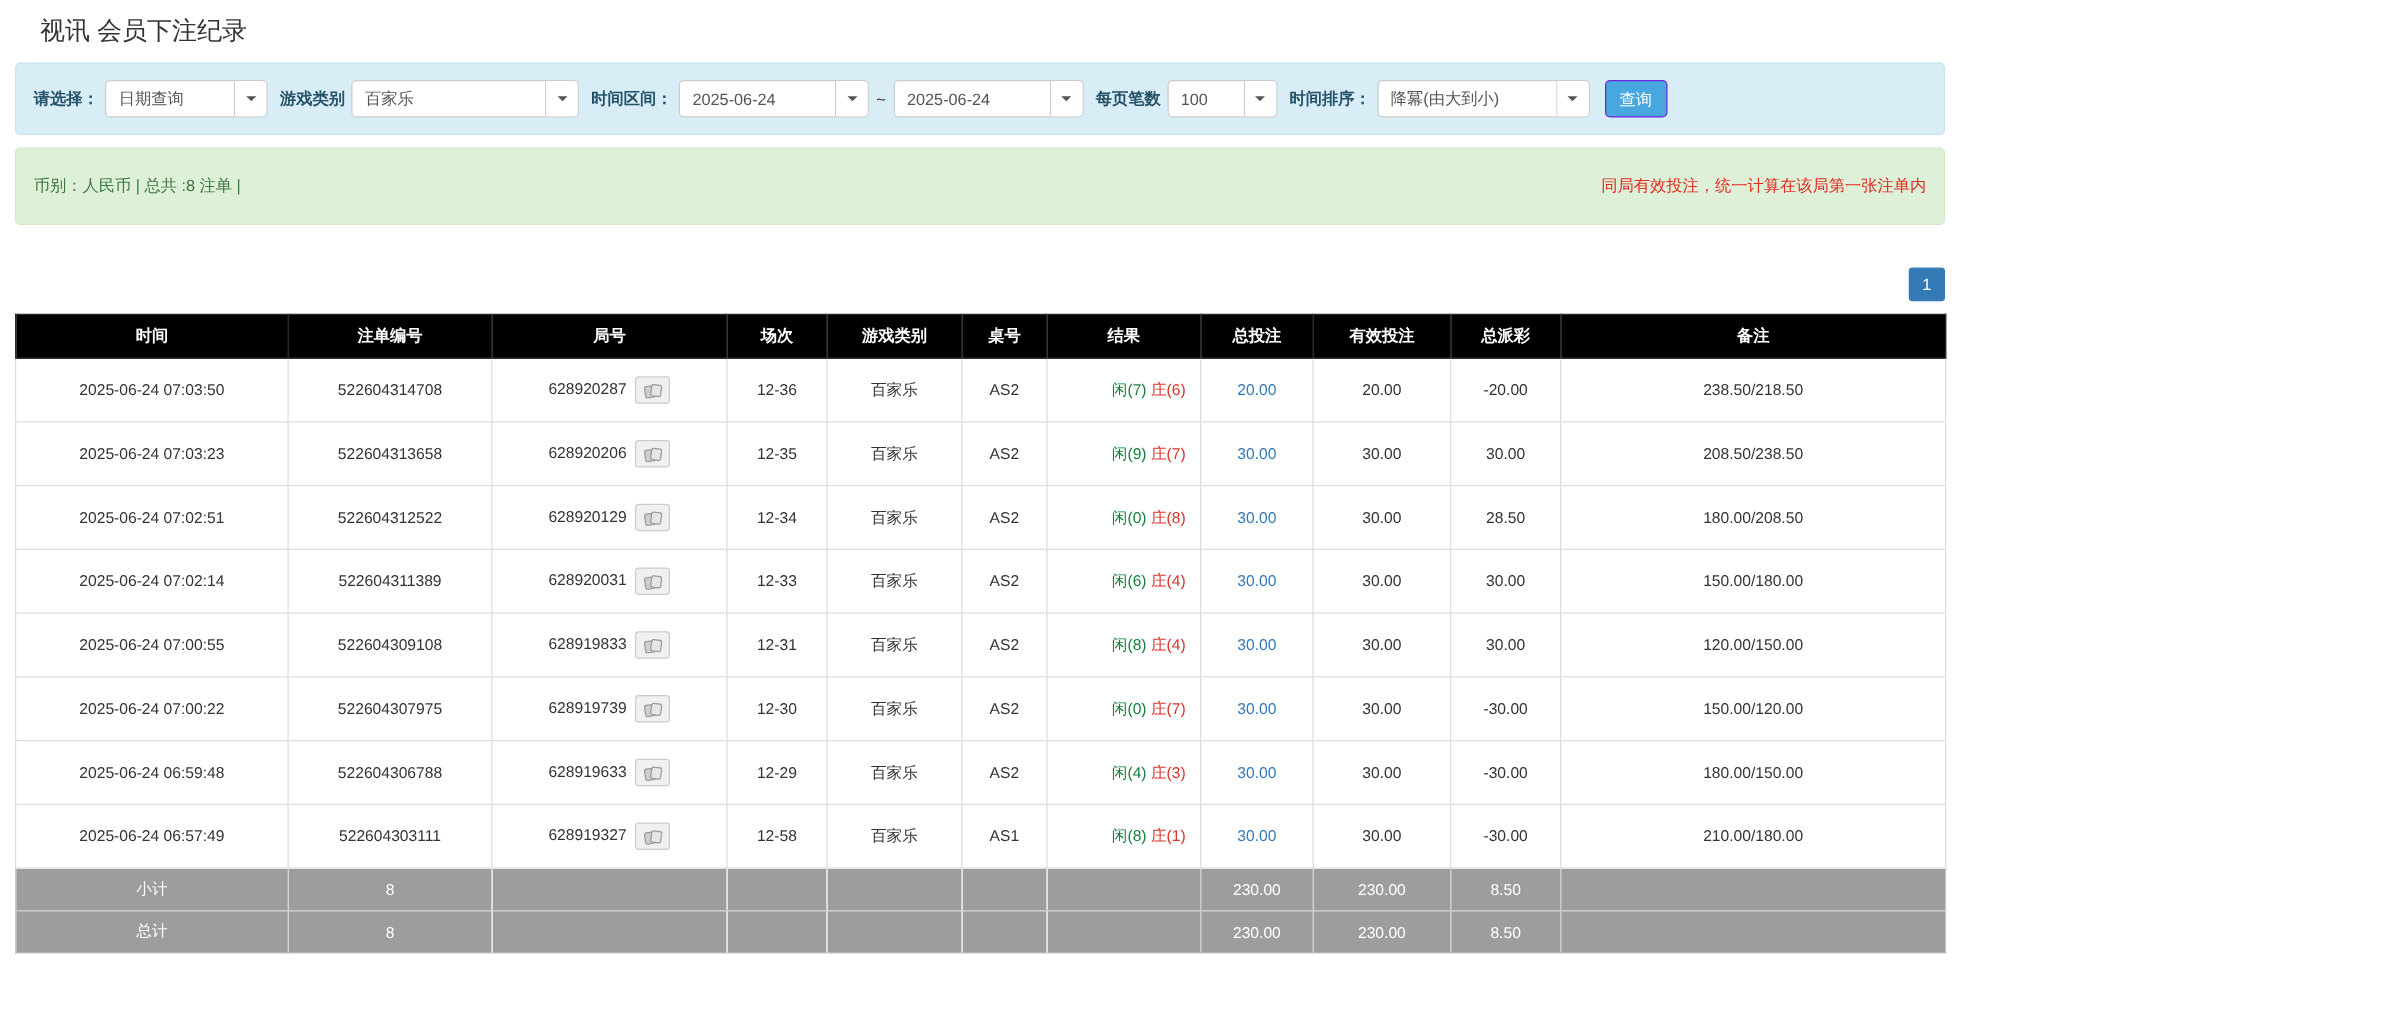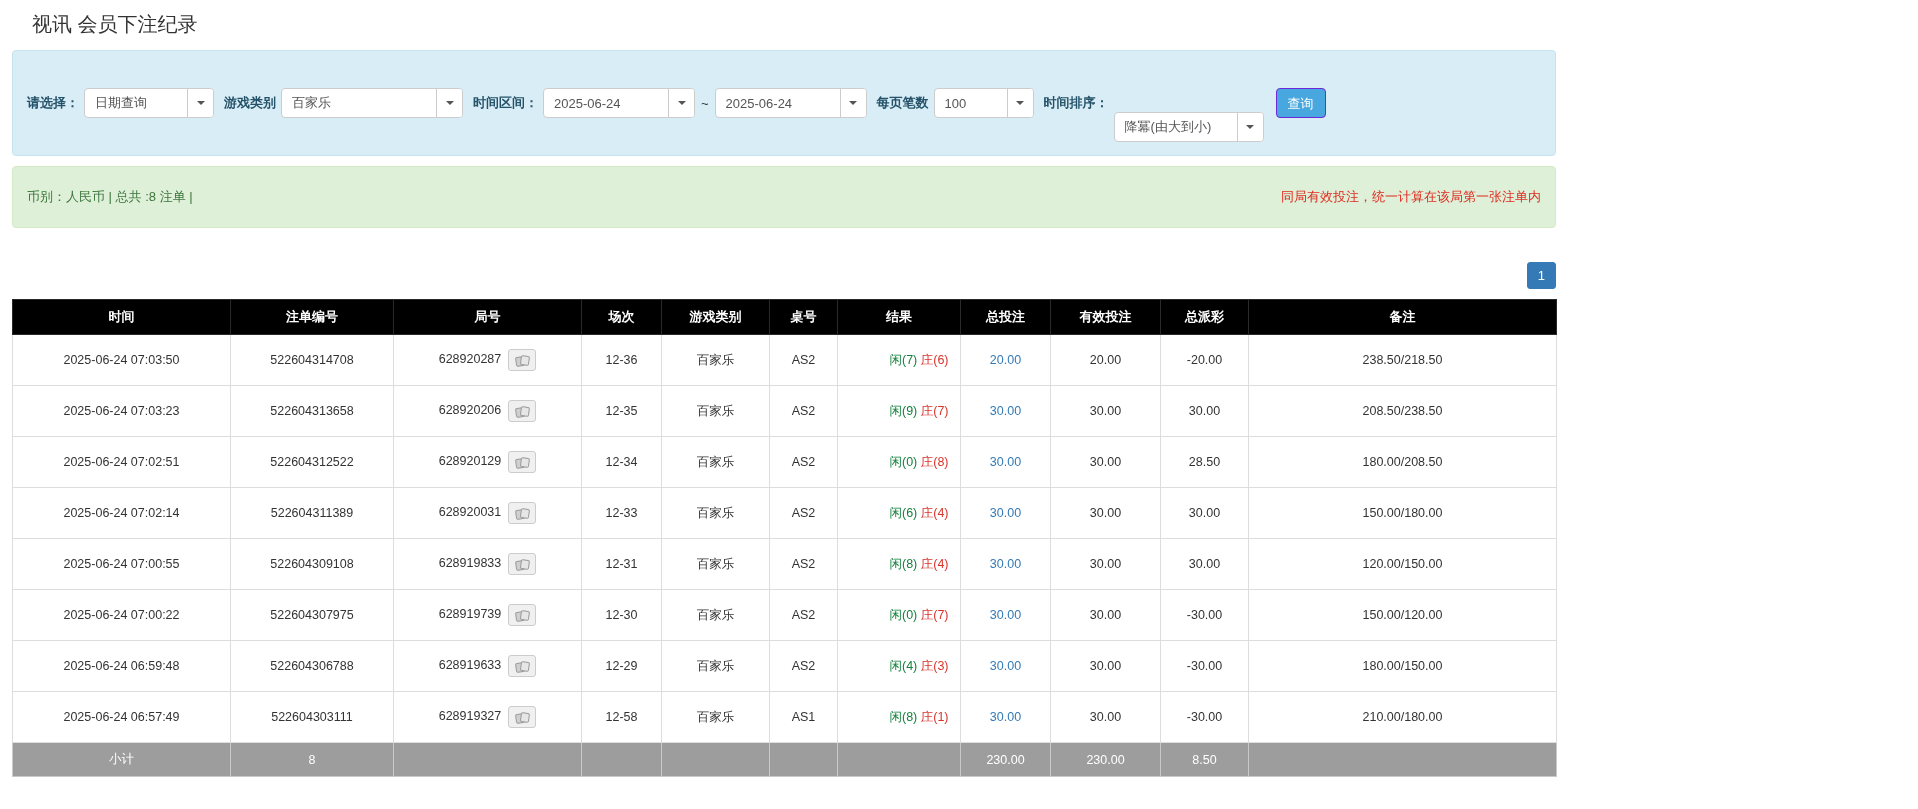--- a/index.html
+++ b/index.html
@@ -64,22 +64,22 @@
   }
   .caret {
     width: 0; height: 0;
     border-left: 4px solid transparent;
     border-right: 4px solid transparent;
     border-top: 4px solid #555;
   }
   .w130 { width: 130px; }
   .w182 { width: 182px; }
   .w152 { width: 152px; }
-  .w100 { width: 100px; justify-content: flex-end; }
-  .w150 { width: 150px; margin-top: 48px; }
+  .w100 { width: 88px; justify-content: flex-end; }
+  .w150 { width: 170px; }
   .tilde { font-size: 13px; color: #333; margin: 0 6px; }
   .btn-search {
     background: #47a7de;
     border: 1px solid #6d28d9;
     color: #fff;
     font-size: 13px;
     padding: 6px 11px;
     border-radius: 4px;
     cursor: pointer;
     margin-left: 12px;
@@ -459,15 +459,28 @@
         <td></td>
         <td></td>
         <td></td>
         <td></td>
         <td></td>
         <td>230.00</td>
         <td>230.00</td>
         <td>8.50</td>
         <td></td>
       </tr>
+      <tr>
+        <td>总计</td>
+        <td>8</td>
+        <td></td>
+        <td></td>
+        <td></td>
+        <td></td>
+        <td></td>
+        <td>230.00</td>
+        <td>230.00</td>
+        <td>8.50</td>
+        <td></td>
+      </tr>
     </tfoot>
   </table>
 </div>
 
 </body></html>

